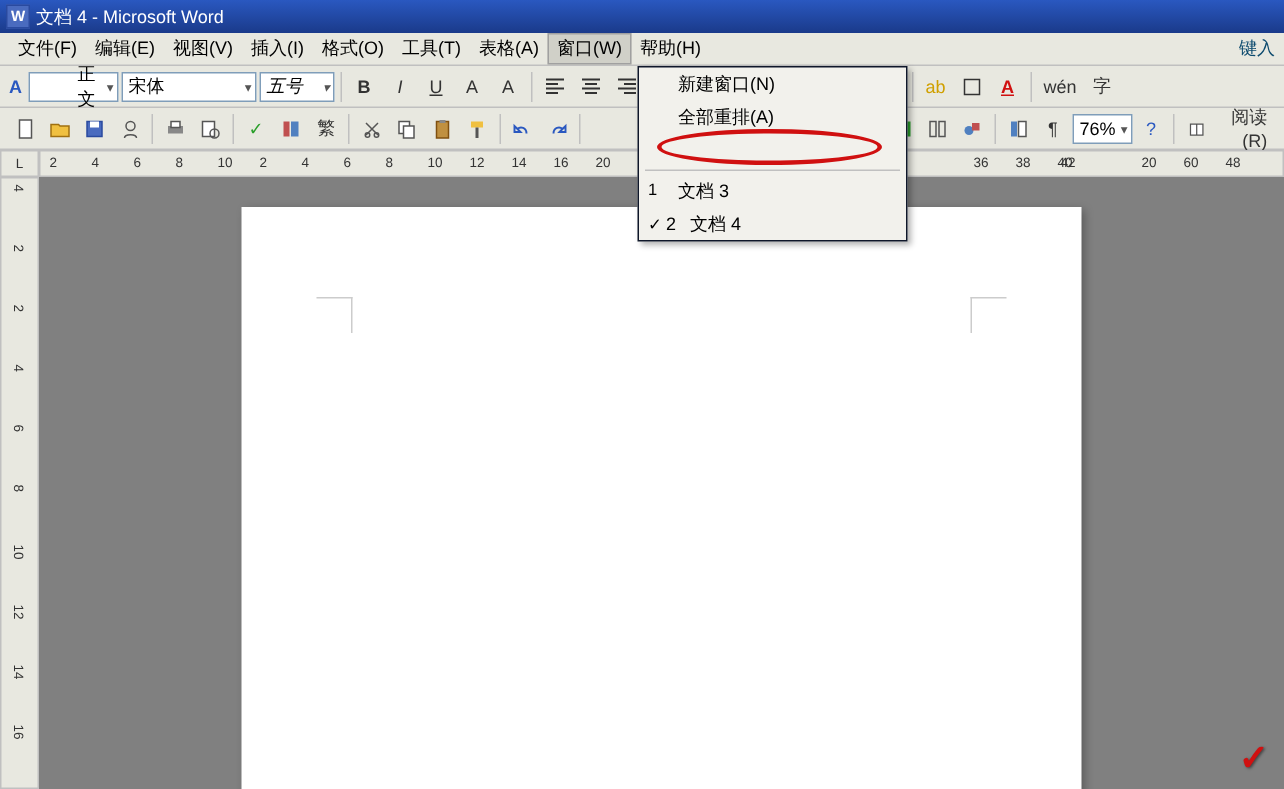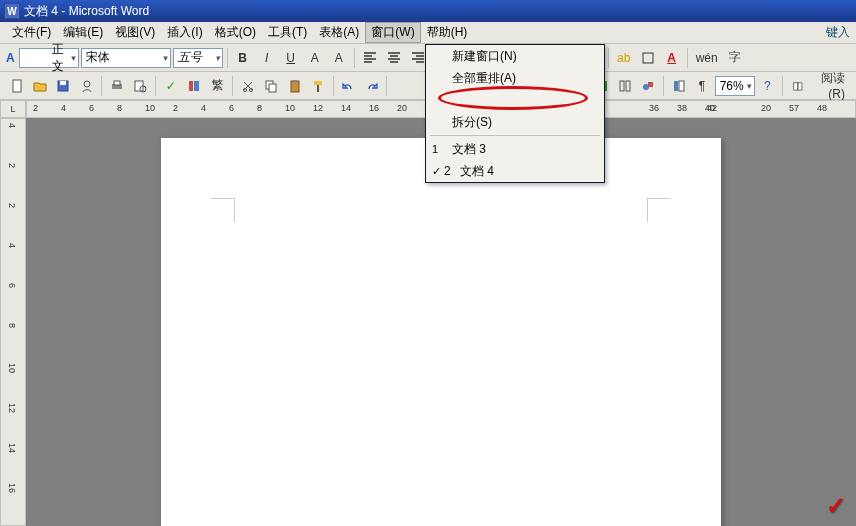--- a/index.html
+++ b/index.html
@@ -302,21 +302,21 @@
       <span class="tick" style="left: 482px;">26</span>
       <span class="tick" style="left: 510px;">28</span>
       <span class="tick" style="left: 538px;">30</span>
       <span class="tick" style="left: 566px;">32</span>
       <span class="tick" style="left: 594px; margin-top: 36px;">34</span>
       <span class="tick" style="left: 622px;">36</span>
       <span class="tick" style="left: 650px;">38</span>
       <span class="tick" style="left: 678px;">40</span>
       <span class="tick" style="left: 680px;">42</span>
       <span class="tick" style="left: 734px;">20</span>
-      <span class="tick" style="left: 762px;">57</span>
+      <span class="tick" style="left: 762px;">60</span>
       <span class="tick" style="left: 790px;">48</span>
     </div>
 </div>
 
 <div class="content-area">
   <div class="v-ruler" id="v-ruler">
       <span class="tick" style="top: 4px;">4</span>
       <span class="tick" style="top: 44px;">2</span>
       <span class="tick" style="top: 84px;">2</span>
       <span class="tick" style="top: 124px;">4</span>
@@ -338,23 +338,20 @@
 <div class="dropdown">
   <div class="dd-row">
     <span>新建窗口(N)</span>
   </div>
   <div class="dd-row">
     <span>全部重排(A)</span>
   </div>
   <div class="dd-row highlighted">
     <div class="ellipse-highlight"></div>
   </div>
-  <div class="dd-row">
-    <span>拆分(S)</span>
-  </div>
   <div class="dd-sep"></div>
   <div class="dd-row">
     <span class="lead">1</span>
     <span>文档 3</span>
   </div>
   <div class="dd-row">
     <span class="lead">✓</span>
     <span style="position:absolute;left:18px;">2</span>
     <span style="margin-left:8px;text-align:center;">文档 4</span>
   </div>

